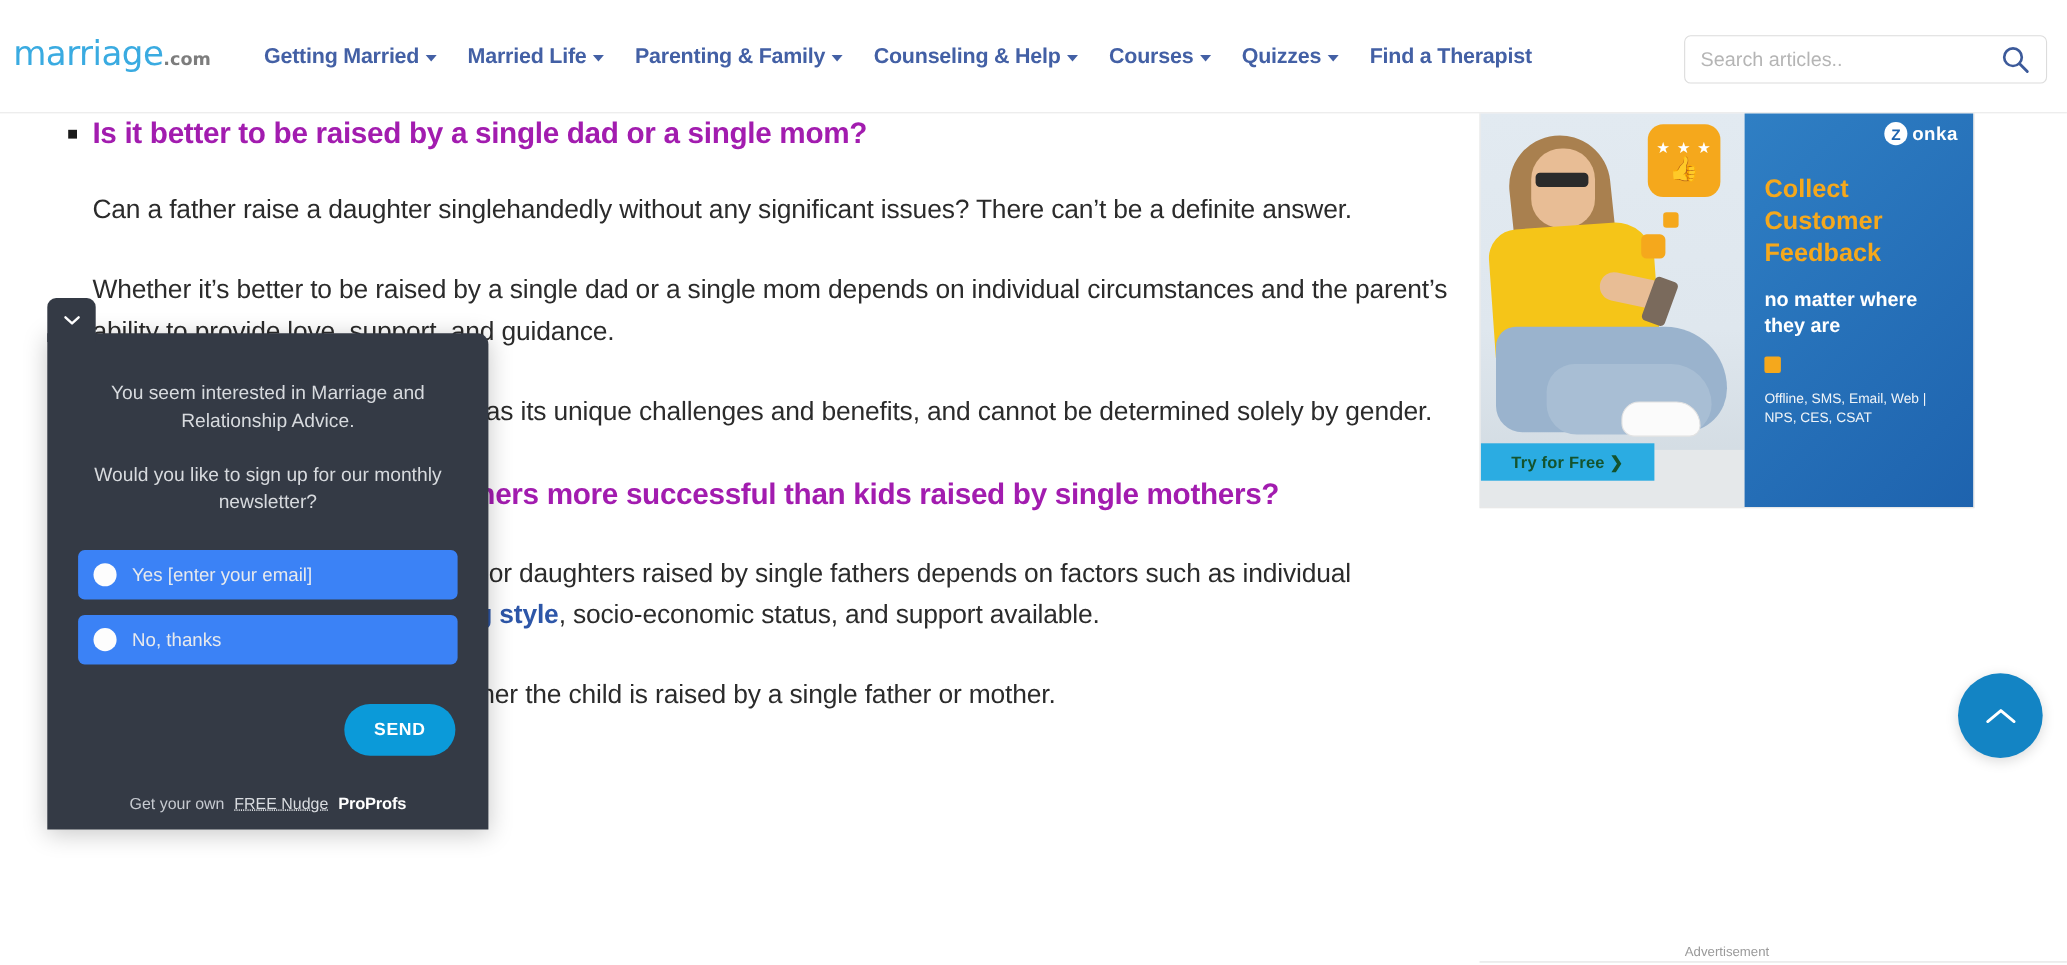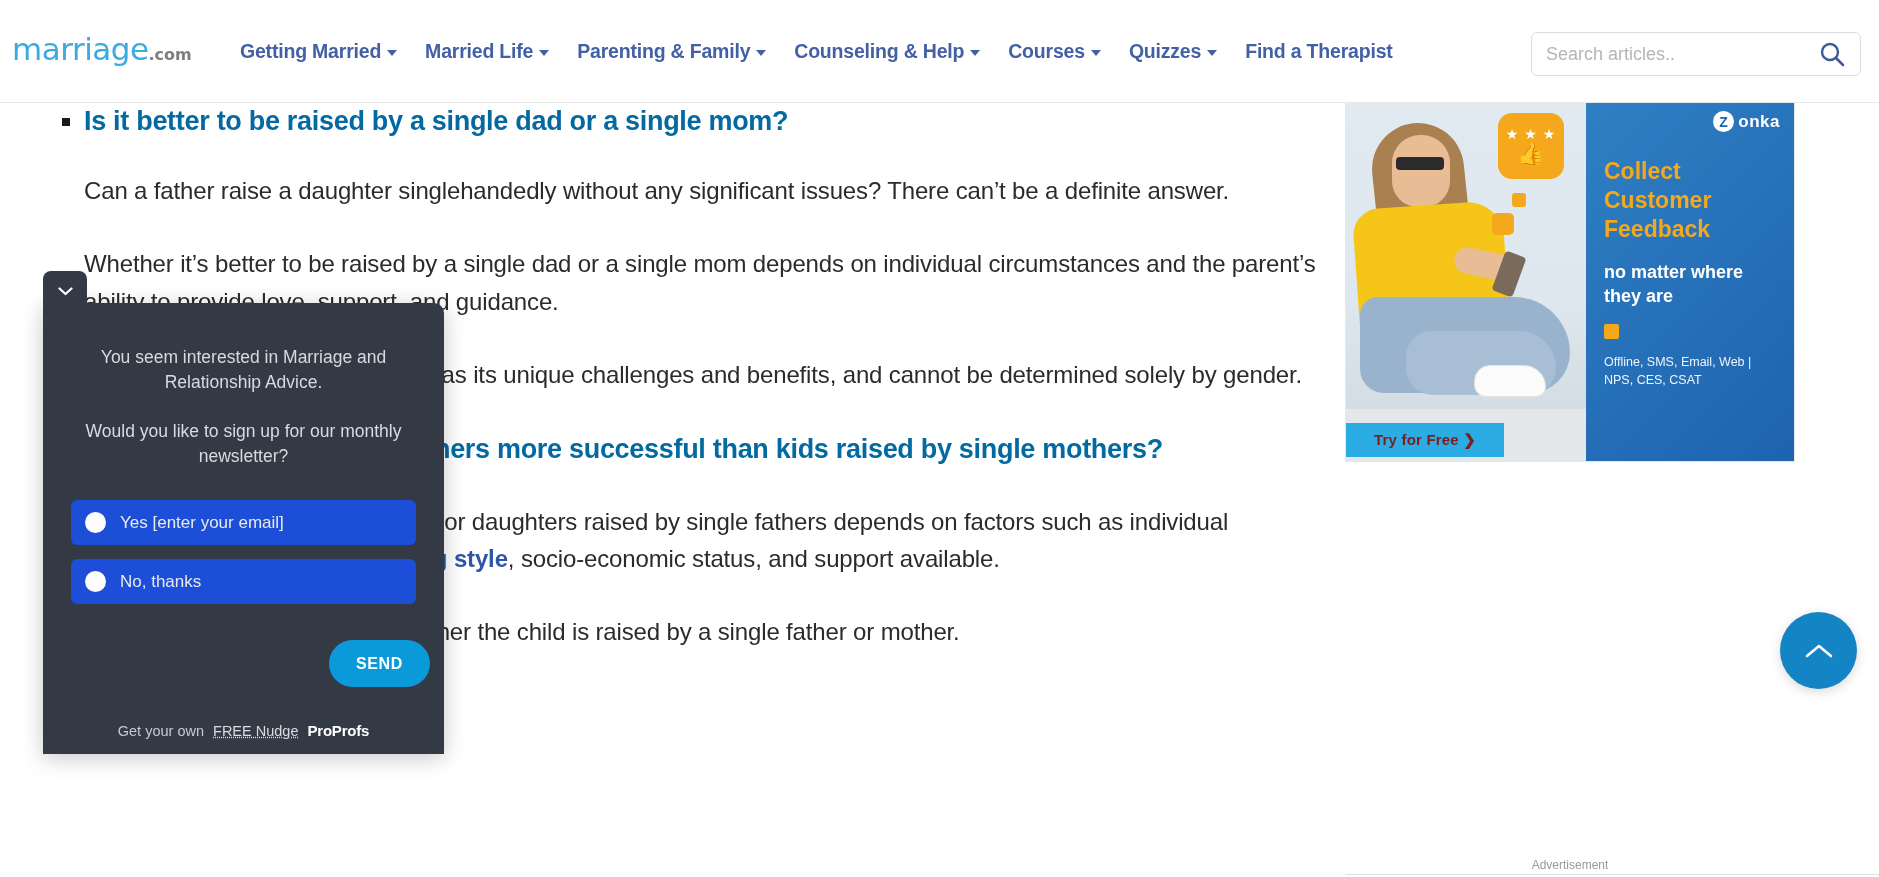--- a/index.html
+++ b/index.html
@@ -106,21 +106,21 @@
   #article {
     position: absolute;
     top: 103px;
     left: 0;
     width: 1340px;
     padding: 0 0 0 84px;
   }
   h3.article-heading {
     font-size: 27px;
     font-weight: bold;
-    color: #0369a1;
+    color: #a21caf;
     line-height: 1.35;
     letter-spacing: -0.3px;
     position: relative;
     max-width: 1180px;
   }
   h3.article-heading::before {
     content: "";
     position: absolute;
     left: -22px;
     top: 15px;
@@ -243,25 +243,25 @@
   .ad-thumb { font-size: 22px; line-height: 1; }
   .ad-sq1 {
     position: absolute; left: 166px; top: 92px;
     width: 14px; height: 14px; background: #f5a81c; border-radius: 3px;
   }
   .ad-sq2 {
     position: absolute; left: 146px; top: 112px;
     width: 22px; height: 22px; background: #f5a81c; border-radius: 5px;
   }
   .ad-cta {
-    position: absolute; left: 0; bottom: 4px;
+    position: absolute; left: 0; bottom: 24px;
     width: 158px; height: 34px;
     background: #2bace2;
     display: flex; align-items: center; justify-content: center;
-    color: #7f1d1d; font-size: 15px; font-weight: bold;
+    color: #14532d; font-size: 15px; font-weight: bold;
     cursor: pointer;
     letter-spacing: 0.2px;
   }
   .ad-copy {
     flex: 1;
     background: linear-gradient(135deg, #2f7fc4 0%, #1e63ae 100%);
     position: relative;
     padding: 18px 16px 12px 18px;
     color: #fff;
   }
@@ -340,41 +340,41 @@
   .nudge-line {
     text-align: center;
     color: #d7dade;
     font-size: 17.5px;
     line-height: 1.42;
   }
   .nudge-line.second { margin-top: 24px; text-align: center; }
   .nudge-options { margin-top: 32px; }
   .nudge-option {
     height: 45px;
-    background: #1d4ed8;
+    background: #3b82f6;
     border-radius: 6px;
     display: flex;
     align-items: center;
     padding-left: 14px;
     gap: 14px;
     margin-bottom: 14px;
     cursor: pointer;
   }
   .radio-dot {
     width: 21px; height: 21px;
     border-radius: 50%;
     background: #fdfdfd;
     flex: 0 0 21px;
   }
   .nudge-option-label {
     color: #e8eaed;
     font-size: 17px;
   }
   .nudge-actions {
-    padding: 22px 14px 0 28px;
+    padding: 22px 30px 0 28px;
     display: flex;
     justify-content: flex-end;
   }
   .send-btn {
     width: 101px; height: 47px;
     border-radius: 24px;
     background: #0b9ad9;
     color: #fff;
     font-size: 16px;
     font-weight: bold;

